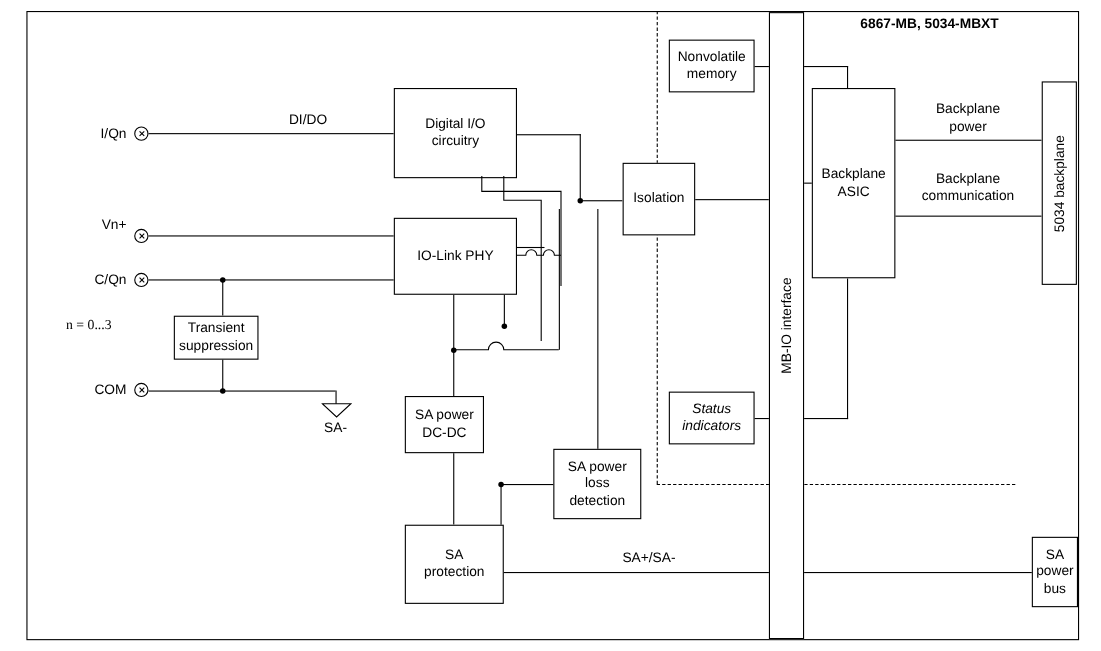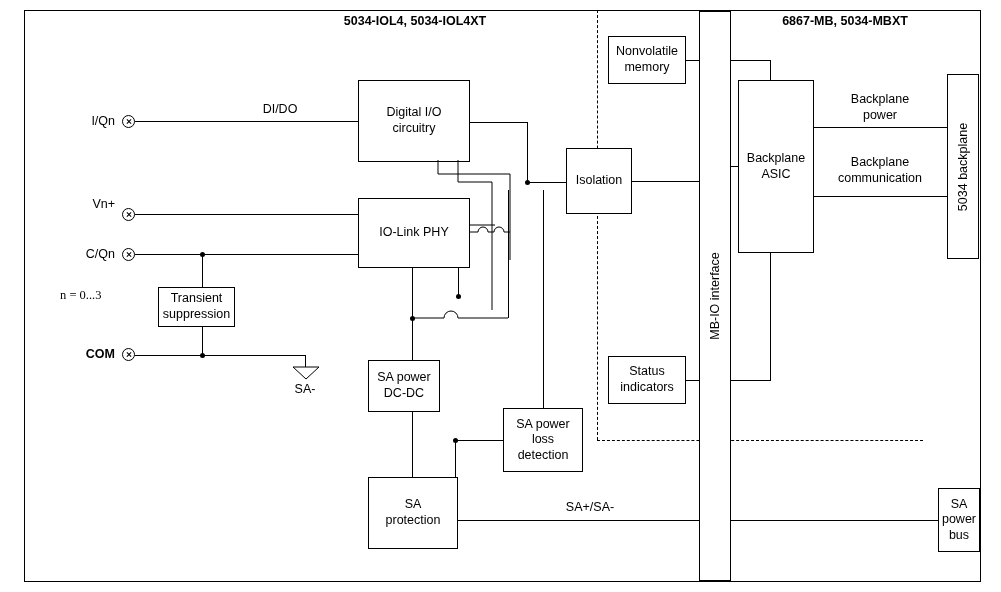--- a/index.html
+++ b/index.html
@@ -127,38 +127,37 @@
     position: absolute;
   }
 </style>
 </head>
 <body>
 
 <div id="root">
 
   <div class="outer-frame"></div>
 
-  <div class="title" style="left:200px; top:14px; width:430px;">5034-IOL4, 5034-IOL4XT</div>
   <div class="title" style="left:720px; top:14px; width:250px;">6867-MB, 5034-MBXT</div>
 
   <div class="dash-v" style="left:597px; top:10px; height:430px;"></div>
 
   <div class="dash-h" style="left:597px; top:440px; width:326px;"></div>
 
   <div class="term" style="left:122px; top:115px;"></div>
   <div class="label" style="left:75px; top:114px; width:40px; text-align:right;">I/Qn</div>
 
   <div class="term" style="left:122px; top:208px;"></div>
   <div class="label" style="left:75px; top:197px; width:40px; text-align:right;">Vn+</div>
 
   <div class="term" style="left:122px; top:248px;"></div>
   <div class="label" style="left:70px; top:247px; width:45px; text-align:right;">C/Qn</div>
 
   <div class="term" style="left:122px; top:348px;"></div>
-  <div class="label" style="left:70px; top:347px; width:45px; text-align:right;font-weight:bold;">COM</div>
+  <div class="label" style="left:70px; top:347px; width:45px; text-align:right;">COM</div>
 
   <div class="label" style="left:60px; top:288px; width:70px; text-align:left;font-family:Liberation Serif, serif;">n = 0...3</div>
 
   <div class="hline" style="left:135px; top:121px; width:223px;"></div>
   <div class="label" style="left:250px; top:102px; width:60px;">DI/DO</div>
 
   <div class="hline" style="left:135px; top:214px; width:223px;"></div>
 
   <div class="hline" style="left:135px; top:254px; width:223px;"></div>
 
@@ -244,21 +243,21 @@
 
   <div class="hline" style="left:632px; top:181px; width:67px;"></div>
 
   <div class="box" style="left:608px; top:36px; width:78px; height:48px;">
     <span style="white-space:pre-line;">Nonvolatile
 memory</span>
   </div>
   <div class="hline" style="left:686px; top:60px; width:85px;"></div>
   <div class="vline" style="left:770px; top:60px; height:20px;"></div>
 
-  <div class="box" style="left:608px; top:356px; width:78px; height:48px;">
+  <div class="box" style="left:608px; top:356px; width:78px; height:48px;font-style:italic;">
     <span style="white-space:pre-line;">Status
 indicators</span>
   </div>
   <div class="hline" style="left:686px; top:380px; width:85px;"></div>
   <div class="vline" style="left:770px; top:253px; height:128px;"></div>
 
   <div class="vertical-text" style="left:699px; top:11px; width:32px; height:570px;">
     <span>MB-IO interface</span>
   </div>
 

